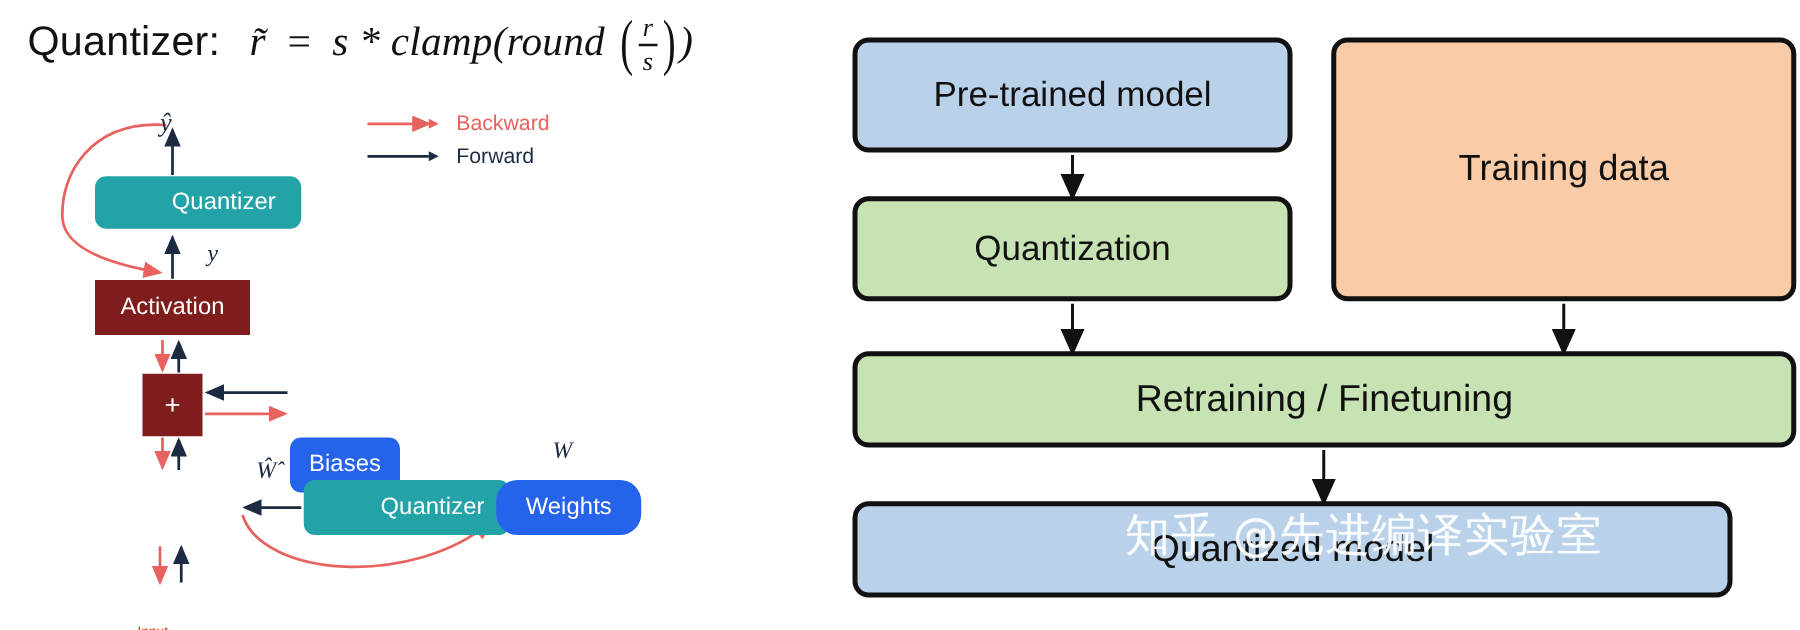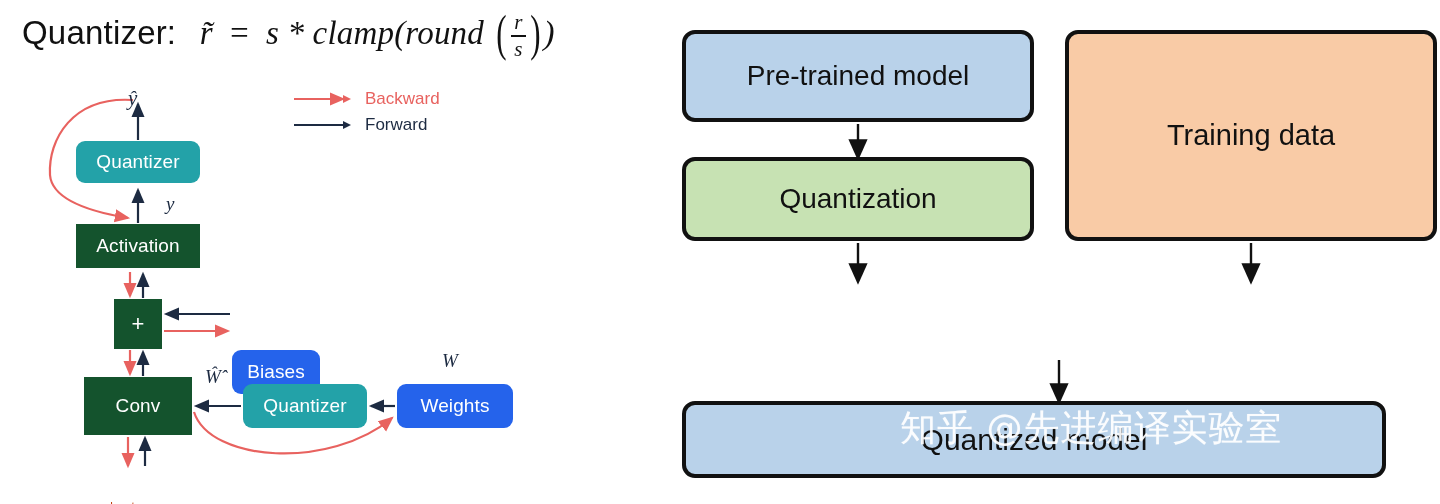--- a/index.html
+++ b/index.html
@@ -36,31 +36,31 @@
     vertical-align:middle;position:relative;top:-2px;font-style:normal;
     transform:scaleX(.62);
   }
 
   
   .lbox{
     position:absolute;display:flex;align-items:center;justify-content:center;
     color:#ffffff;font-size:19px;letter-spacing:.1px;
     font-family:"Liberation Sans",sans-serif;
   }
-  .teal{background:#23a2a8;border-radius:9px;}
-  .navy{background:#14532d;justify-content:center;}
+  .teal{background:#23a2a8;border-radius:9px;padding-left:41px;}
+  .navy{background:#7f1d1d;justify-content:center;}
   .blue{background:#2563eb;border-radius:9px;}
 
   #box-quantizer-act{left:76px;top:141px;width:124px;height:42px;}
   #box-activation{left:76px;top:224px;width:124px;height:44px;}
   #box-add{left:114px;top:299px;width:48px;height:50px;font-size:22px;}
   #box-biases{left:232px;top:302px;width:88px;height:44px;margin-top:48px;}
   #box-conv{left:84px;top:377px;width:108px;height:58px;}
   #box-quantizer-w{left:243px;top:384px;width:124px;height:44px;}
-  #box-weights{left:397px;top:384px;width:116px;height:44px;}
+  #box-weights{left:397px;top:384px;width:116px;height:44px;border-radius:17px;}
 
   .mathlabel{
     position:absolute;font-family:"Liberation Serif",serif;font-style:italic;
     color:#1d2b42;font-size:19px;
   }
   #lbl-yhat{left:128px;top:86px;font-size:21px;}
   #lbl-y{left:166px;top:193px;}
   #lbl-W{left:442px;top:350px;}
   #lbl-What{left:205px;top:366px;}
   #lbl-input{
@@ -162,23 +162,20 @@
       <span>Quantizer</span>
     </div>
     <div class="lbox navy" id="box-activation">
       <span>Activation</span>
     </div>
     <div class="lbox navy" id="box-add">
       <span>+</span>
     </div>
     <div class="lbox blue" id="box-biases">
       <span>Biases</span>
-    </div>
-    <div class="lbox navy" id="box-conv">
-      <span>Conv</span>
     </div>
     <div class="lbox teal" id="box-quantizer-w">
       <span>Quantizer</span>
     </div>
     <div class="lbox blue" id="box-weights">
       <span>Weights</span>
     </div>
 
     <div class="mathlabel" id="lbl-yhat">ŷ</div>
     <div class="mathlabel" id="lbl-y">y</div>
@@ -220,20 +217,23 @@
 
     <div class="fbox" id="box-pretrained">
       <span>Pre-trained model</span>
     </div>
     <div class="fbox" id="box-training">
       <span>Training data</span>
     </div>
     <div class="fbox" id="box-quantization">
       <span>Quantization</span>
     </div>
+    <div class="fbox" id="box-retraining">
+      <span>Retraining / Finetuning</span>
+    </div>
     <div class="fbox" id="box-quantized">
       <span>Quantized model</span>
     </div>
 
     <div id="watermark">知乎 @先进编译实验室</div>
   </div>
 
 </div>
 
 </body></html>

